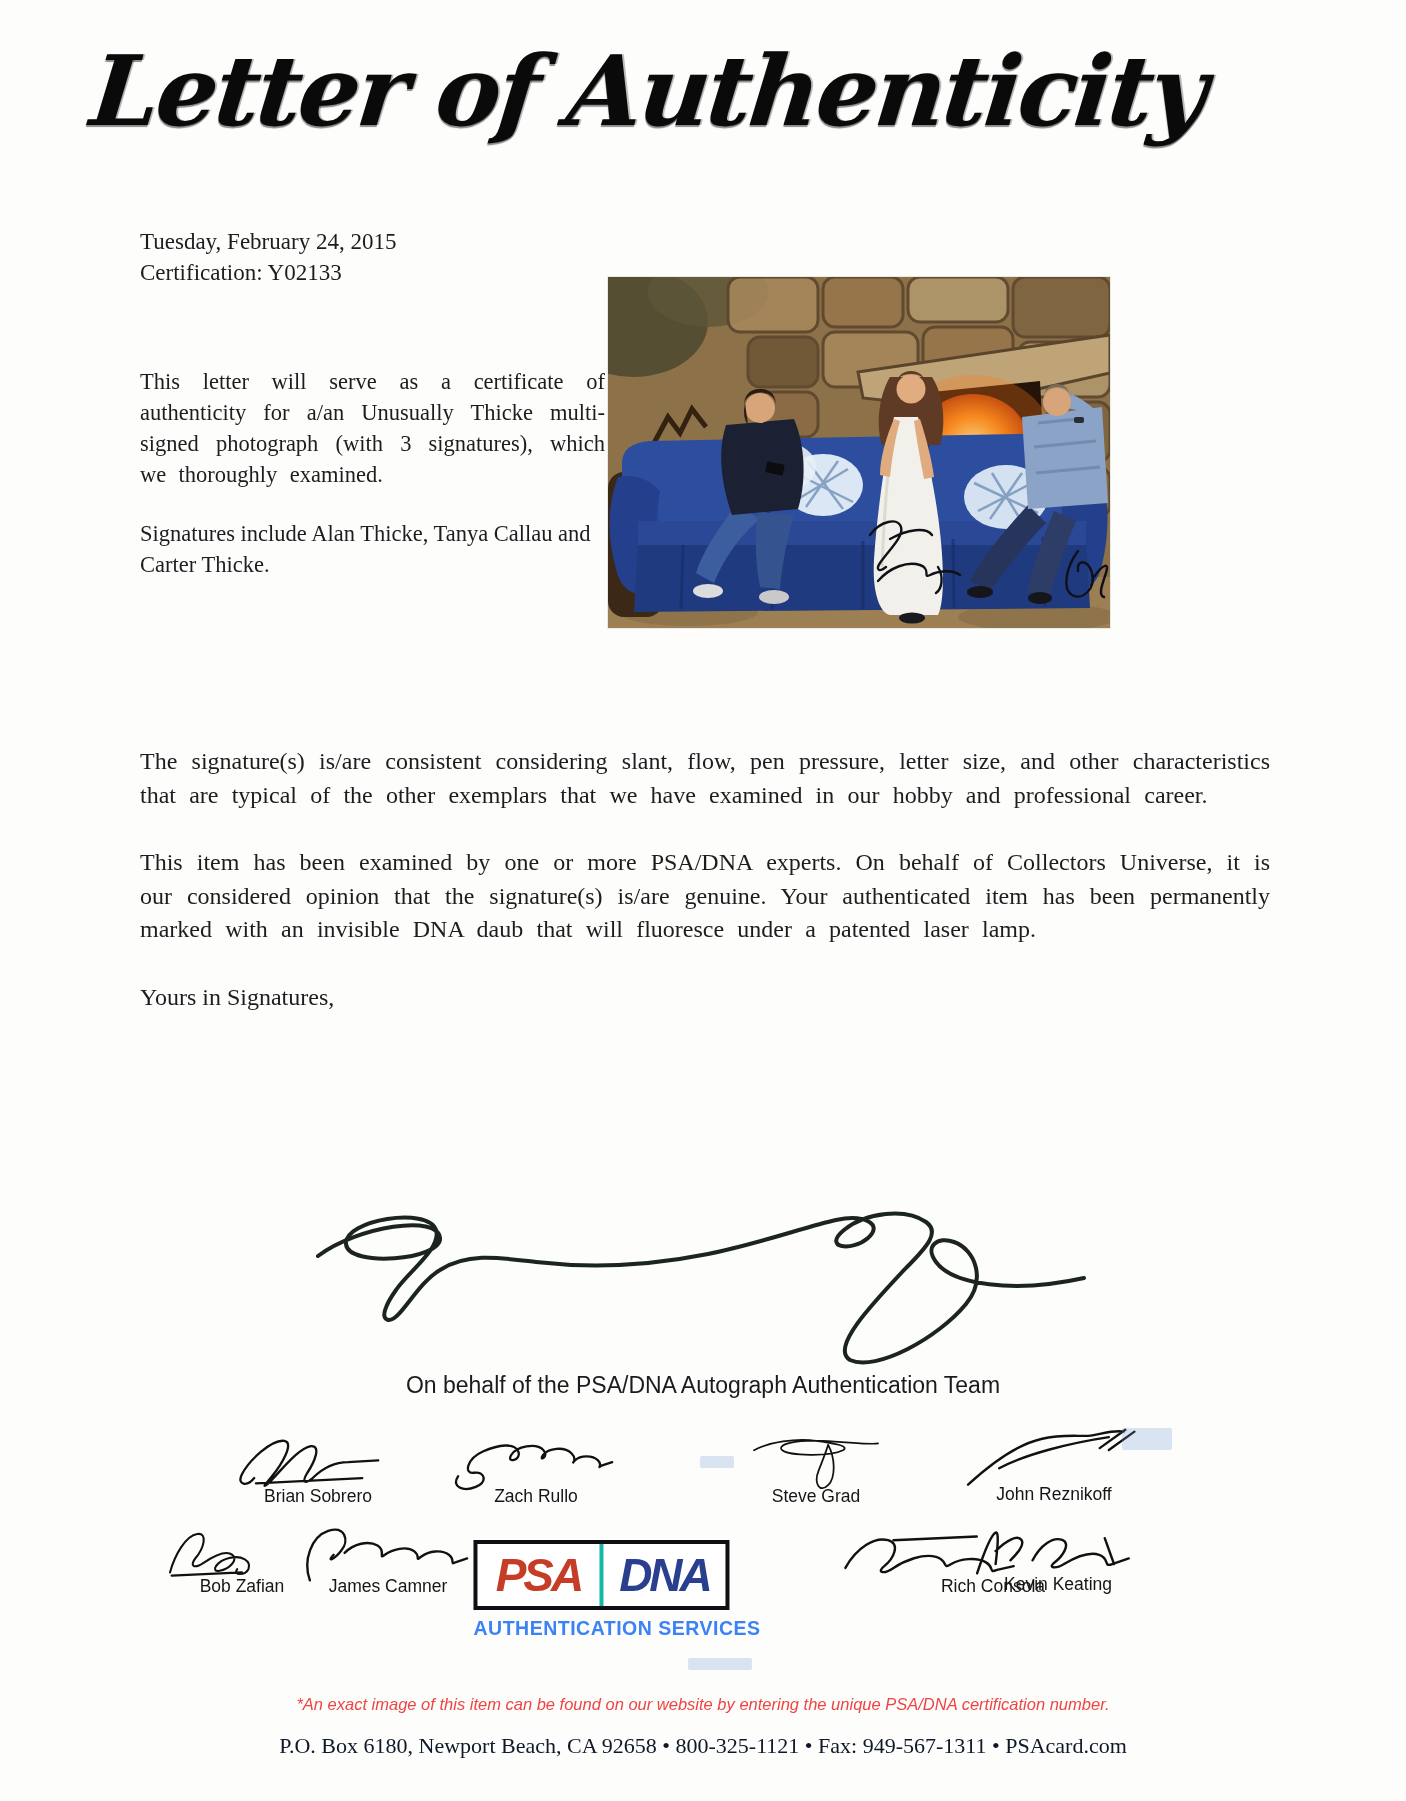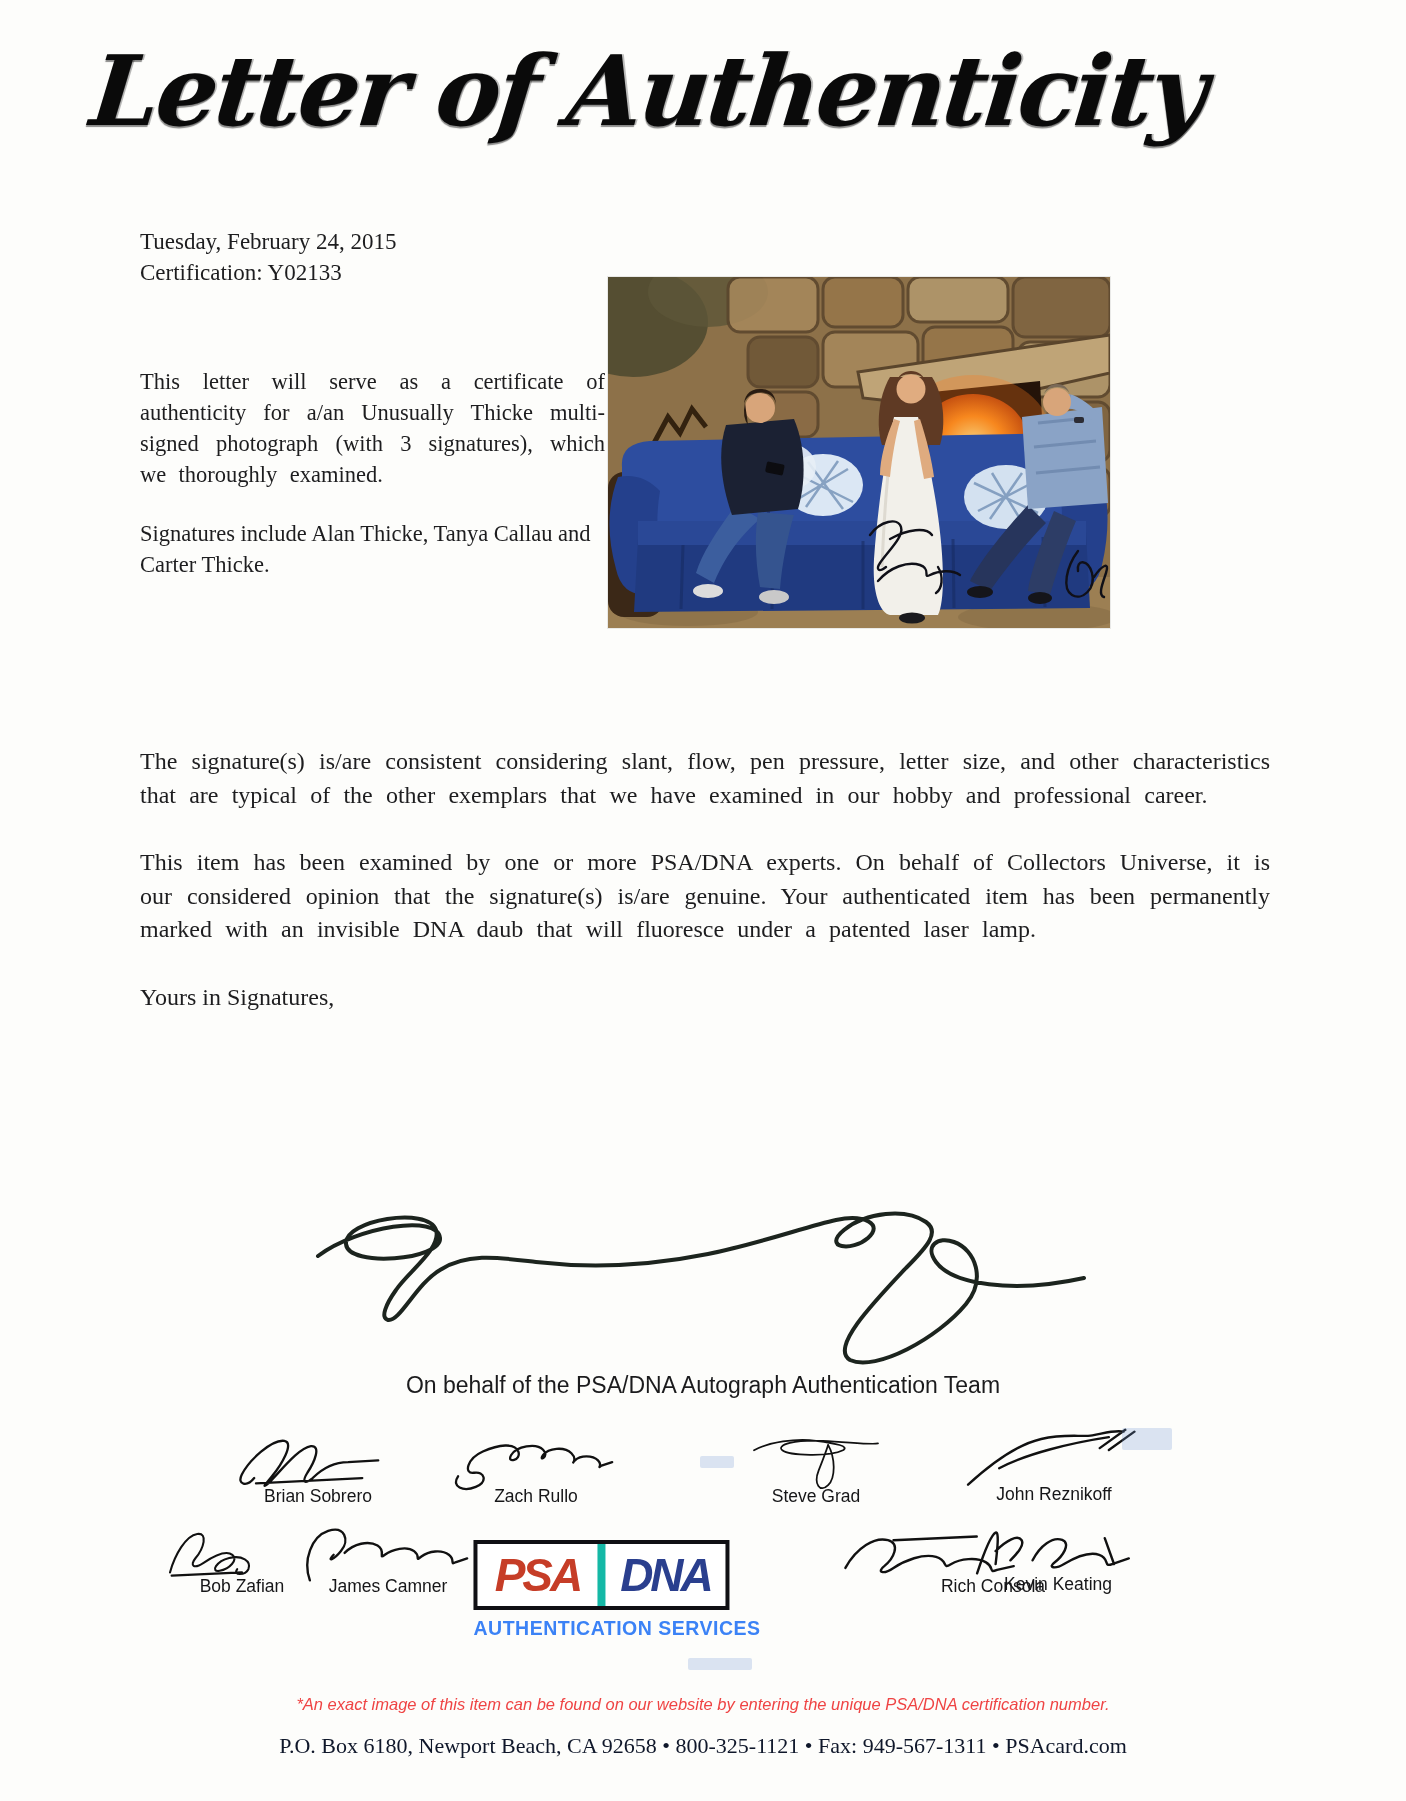--- a/index.html
+++ b/index.html
@@ -39,21 +39,21 @@
     margin-top:-8px;white-space:nowrap;
   }
   .scrib{stroke:#111;fill:none;stroke-width:2.6;stroke-linecap:round;stroke-linejoin:round;}
   .logo-wrap{position:absolute;left:617px;top:1540px;transform:translateX(-50%);text-align:center;}
   .logo-box{
     display:flex;border:4px solid #101014;background:#fff;width:248px;height:62px;
     font-family:"Liberation Sans", sans-serif;font-weight:900;font-style:italic;
   }
   .logo-cell{flex:1;display:flex;align-items:center;justify-content:center;
     font-size:46px;letter-spacing:-3px;line-height:1;}
-  .logo-psa{color:#c63d27;border-right:8px solid #14b8a6;}
+  .logo-psa{color:#c63d27;border-right:4px solid #14b8a6;}
   .logo-dna{color:#2a3f8e;}
   .logo-sub{
     margin-top:7px;font-family:"Liberation Sans", sans-serif;font-weight:bold;
     font-size:19.5px;letter-spacing:.5px;color:#3b82f6;white-space:nowrap;
   }
   .footnote{
     position:absolute;left:0;top:1695px;width:1406px;text-align:center;
     font-family:"Liberation Sans", sans-serif;font-style:italic;font-size:16.5px;color:#ef4444;
   }
   .footer{

